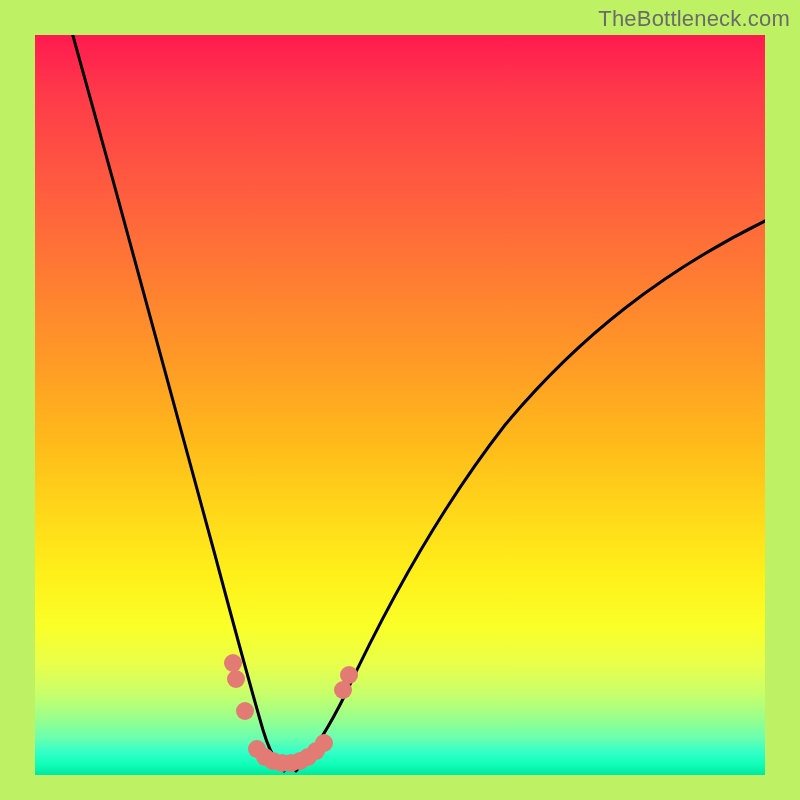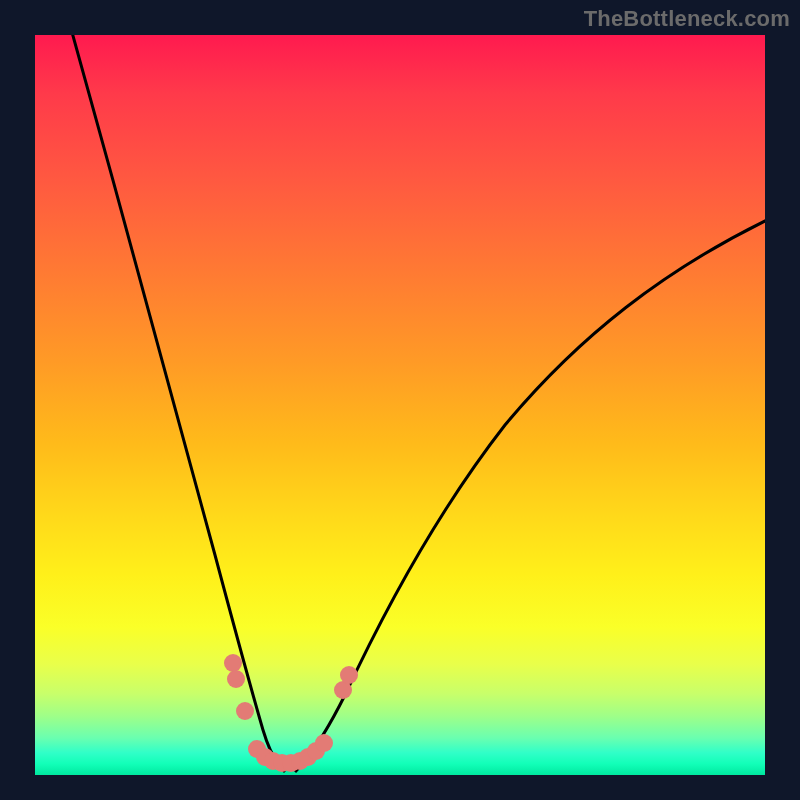--- a/index.html
+++ b/index.html
@@ -7,22 +7,21 @@
     padding: 0;
     width: 800px;
     height: 800px;
     background: #000;
     overflow: hidden;
     font-family: Arial, Helvetica, sans-serif;
   }
   .frame {
     position: absolute;
     inset: 0;
-    background: #0f172a;
-    font-weight: bold;
+    background: #bef264;
   }
   .plot {
     position: absolute;
     left: 35px;
     top: 35px;
     width: 730px;
     height: 740px;
     
     background: linear-gradient(
       to bottom,

